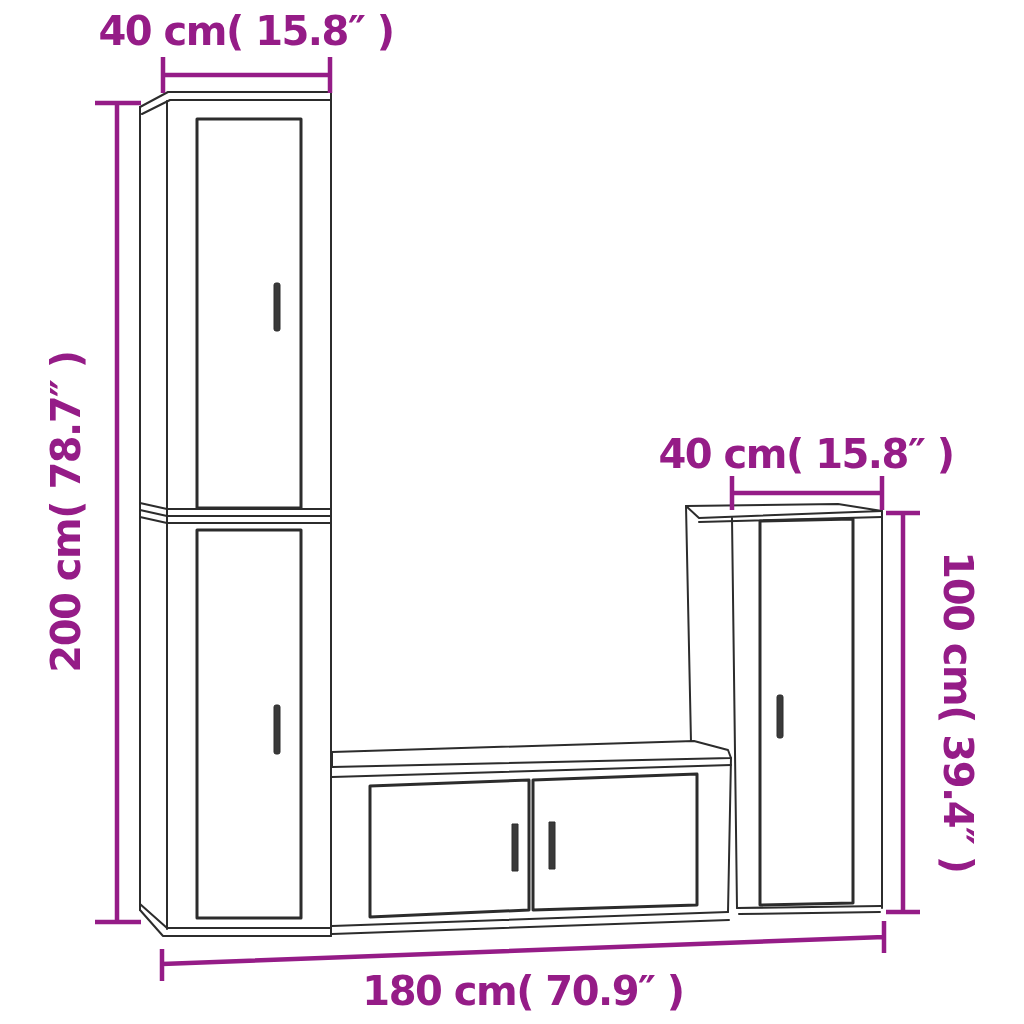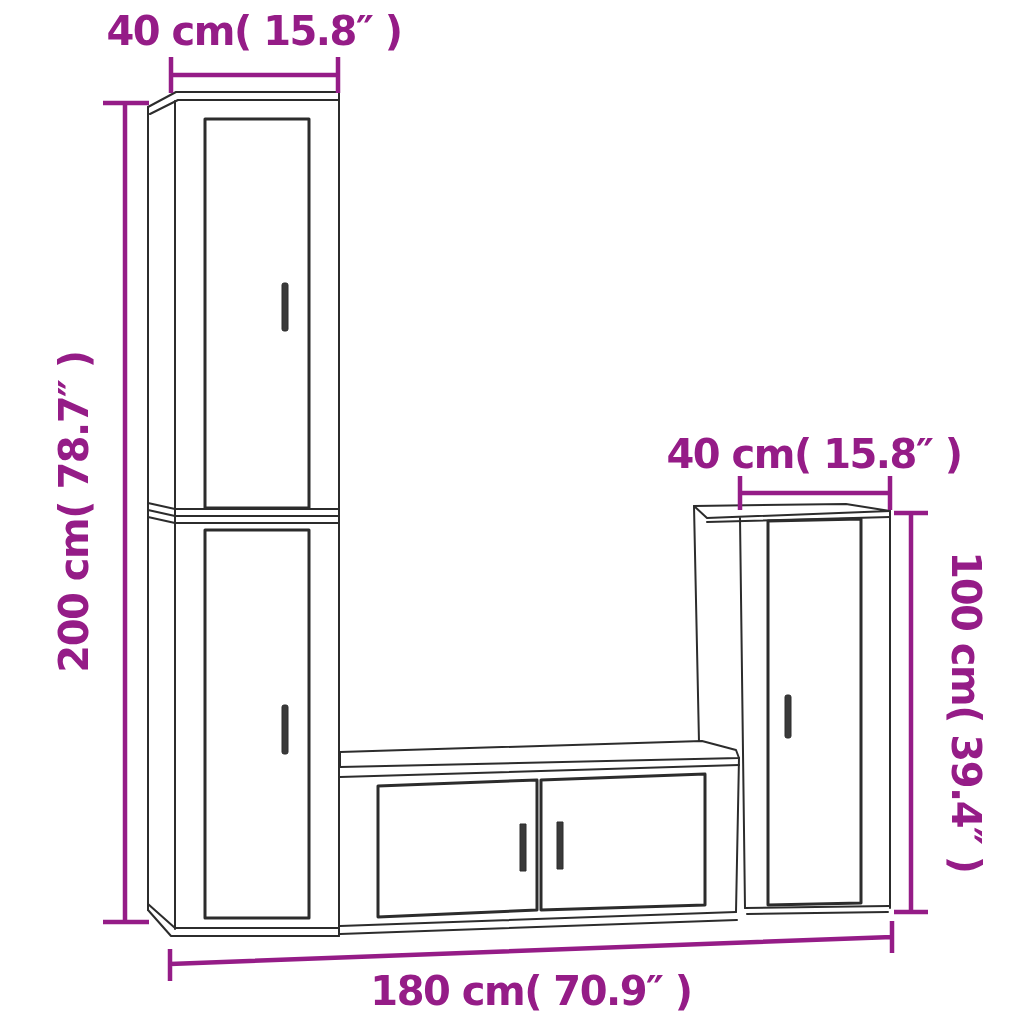--- a/index.html
+++ b/index.html
@@ -5,21 +5,20 @@
   :root{
     --dim:#951c87;
     --outline:#2c2c2c;
     --handle:#3a3a3a;
     --bg:#ffffff;
   }
   html,body{margin:0;padding:0;background:var(--bg);}
   .stage{
     width:992px;height:1024px;position:relative;background:var(--bg);
     font-family:"DejaVu Sans", sans-serif;
-    margin-left:8px;
   }
   svg{display:block;}
   .furn{stroke:var(--outline);stroke-width:2;fill:none;stroke-linejoin:round;stroke-linecap:round;}
   .furn-fill{fill:var(--bg);stroke:none;}
   .panel{stroke:var(--outline);stroke-width:2;fill:var(--bg);stroke-linejoin:round;}
   .door{stroke:var(--outline);stroke-width:3;fill:var(--bg);stroke-linejoin:round;}
   .handle{fill:var(--handle);stroke:var(--outline);stroke-width:1;}
   .dim{stroke:var(--dim);stroke-width:4.5;fill:none;stroke-linecap:butt;}
   .dim-label{
     fill:var(--dim);

